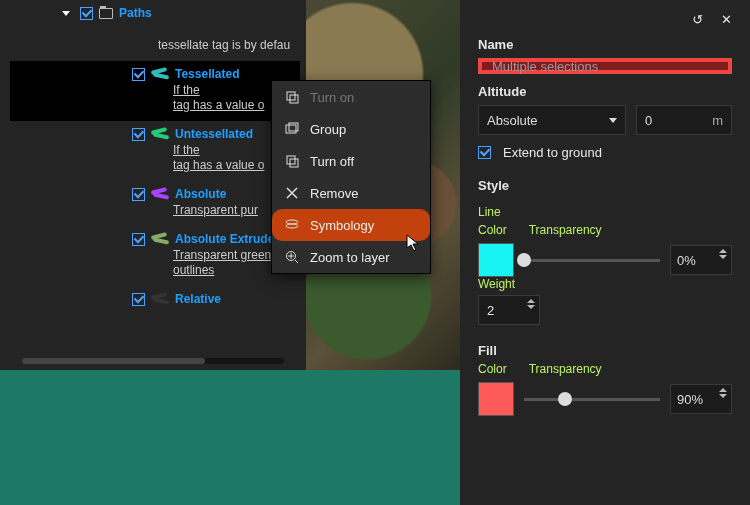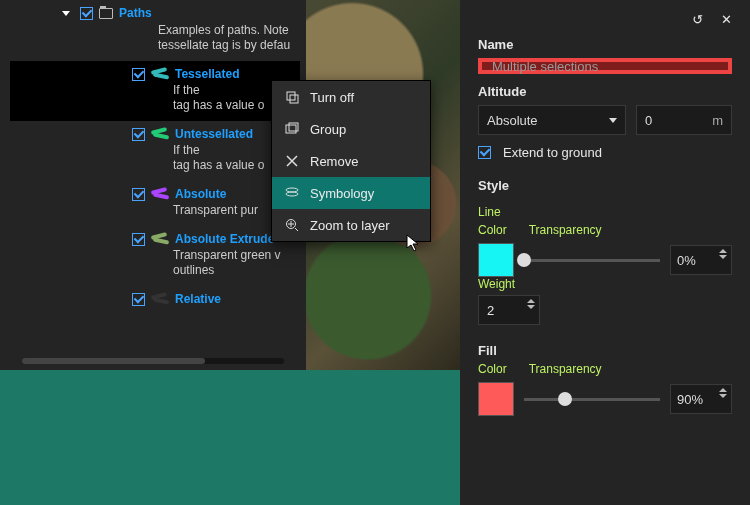--- a/index.html
+++ b/index.html
@@ -28,21 +28,21 @@
     content:""; position:absolute; width:16px; height:4px; border-radius:3px;
   }
   .worm::before { top:0; left:0; transform:rotate(-14deg); }
   .worm::after  { top:5px; left:2px; transform:rotate(12deg); }
   .worm.teal::before, .worm.teal::after { background:#3bb; }
   .worm.green::before, .worm.green::after { background:#2c7; }
   .worm.purple::before, .worm.purple::after { background:#a4f; }
   .worm.olive::before, .worm.olive::after { background:#8a6; }
   .worm.dark::before, .worm.dark::after { background:#333; }
   .item-label { color:#1fa0ff; font-weight:600; }
-  .item-desc { color:#ccc; padding:2px 0 8px 41px; line-height:1.25; }
+  .item-desc { color:#ccc; padding:2px 0 8px 41px; line-height:1.25;text-decoration:underline; }
 
   .scrollbar-h {
     position:absolute; bottom:6px; left:22px; right:22px; height:6px;
     background:#151515; border-radius:3px;
   }
   .scrollbar-h::after { content:""; position:absolute; left:0; top:0; height:100%; width:70%; background:#444; border-radius:3px; }
 
   
   .sat {
     position:absolute; left:306px; top:0; width:154px; height:370px;
@@ -54,21 +54,21 @@
   }
 
   
   .ctx {
     position:absolute; left:271px; top:80px; width:160px;
     background:#2c2c2c; border:1px solid #000; font-size:13px; color:#eaeaea;
     box-shadow:0 4px 14px rgba(0,0,0,.6);
   }
   .ctx-item { display:flex; align-items:center; gap:10px; padding:8px 12px; }
   .ctx-item.disabled { color:#777; }
-  .ctx-item.hover { background:#0f766e; }
+  .ctx-item.hover { background:#c2410c;border-radius:10px; }
   .ctx-icon { width:16px; height:16px; display:inline-flex; align-items:center; justify-content:center; color:#ddd; }
   .cursor {
     position:absolute; left:406px; top:234px; width:14px; height:18px; z-index:50;
   }
   .cursor svg { width:100%; height:100%; }
 
   
   .right {
     position:absolute; right:0; top:0; width:290px; height:505px;
     background:#242424; color:#e6e6e6; font-size:13px; padding:12px 18px;
@@ -117,21 +117,21 @@
 
 <div class="left-panel">
   <div class="tree">
     <div class="folder-row">
       <span class="arrow-down"></span>
       <span class="check on"></span>
       <span class="folder-icon"></span>
       <span class="folder-label">Paths</span>
     </div>
     <div class="desc">
-      <span>Examples of paths. Note</span><br><span>tessellate tag is by defau</span>
+      <br><span>tessellate tag is by defau</span>
     </div>
 
     <div id="tree-items">
         <div class="item selected">
           <div class="item-row">
             <span class="check on"></span>
             <span class="worm teal"></span>
             <span class="item-label">Tessellated</span>
           </div>
           <div class="item-desc">If the<br>tag has a value o</div>
@@ -168,37 +168,46 @@
           </div>
         </div>
       </div>
   </div>
   <div class="scrollbar-h"></div>
 </div>
 
 <div class="sat"></div>
 
 <div class="ctx" id="ctx">
-    <div class="ctx-item">
+    <div class="ctx-item disabled">
       <span class="ctx-icon">
         <svg width="14" height="14" viewBox="0 0 14 14">
           <rect x="2" y="2" width="8" height="8" fill="none" stroke="currentColor"></rect>
           <rect x="5" y="5" width="8" height="8" fill="none" stroke="currentColor"></rect>
         </svg>
       </span>
-      <span>Turn off</span>
+      <span>Turn on</span>
     </div>
     <div class="ctx-item">
       <span class="ctx-icon">
         <svg width="14" height="14" viewBox="0 0 14 14">
           <rect x="1" y="3" width="10" height="8" fill="none" stroke="currentColor"></rect>
           <rect x="4" y="1" width="9" height="8" fill="none" stroke="currentColor"></rect>
         </svg>
       </span>
       <span>Group</span>
+    </div>
+    <div class="ctx-item">
+      <span class="ctx-icon">
+        <svg width="14" height="14" viewBox="0 0 14 14">
+          <rect x="2" y="2" width="8" height="8" fill="none" stroke="currentColor"></rect>
+          <rect x="5" y="5" width="8" height="8" fill="none" stroke="currentColor"></rect>
+        </svg>
+      </span>
+      <span>Turn off</span>
     </div>
     <div class="ctx-item">
       <span class="ctx-icon">
         <svg width="12" height="12" viewBox="0 0 12 12">
           <path d="M1 1 L11 11 M11 1 L1 11" stroke="currentColor" stroke-width="1.5"></path>
         </svg>
       </span>
       <span>Remove</span>
     </div>
     <div class="ctx-item hover">

